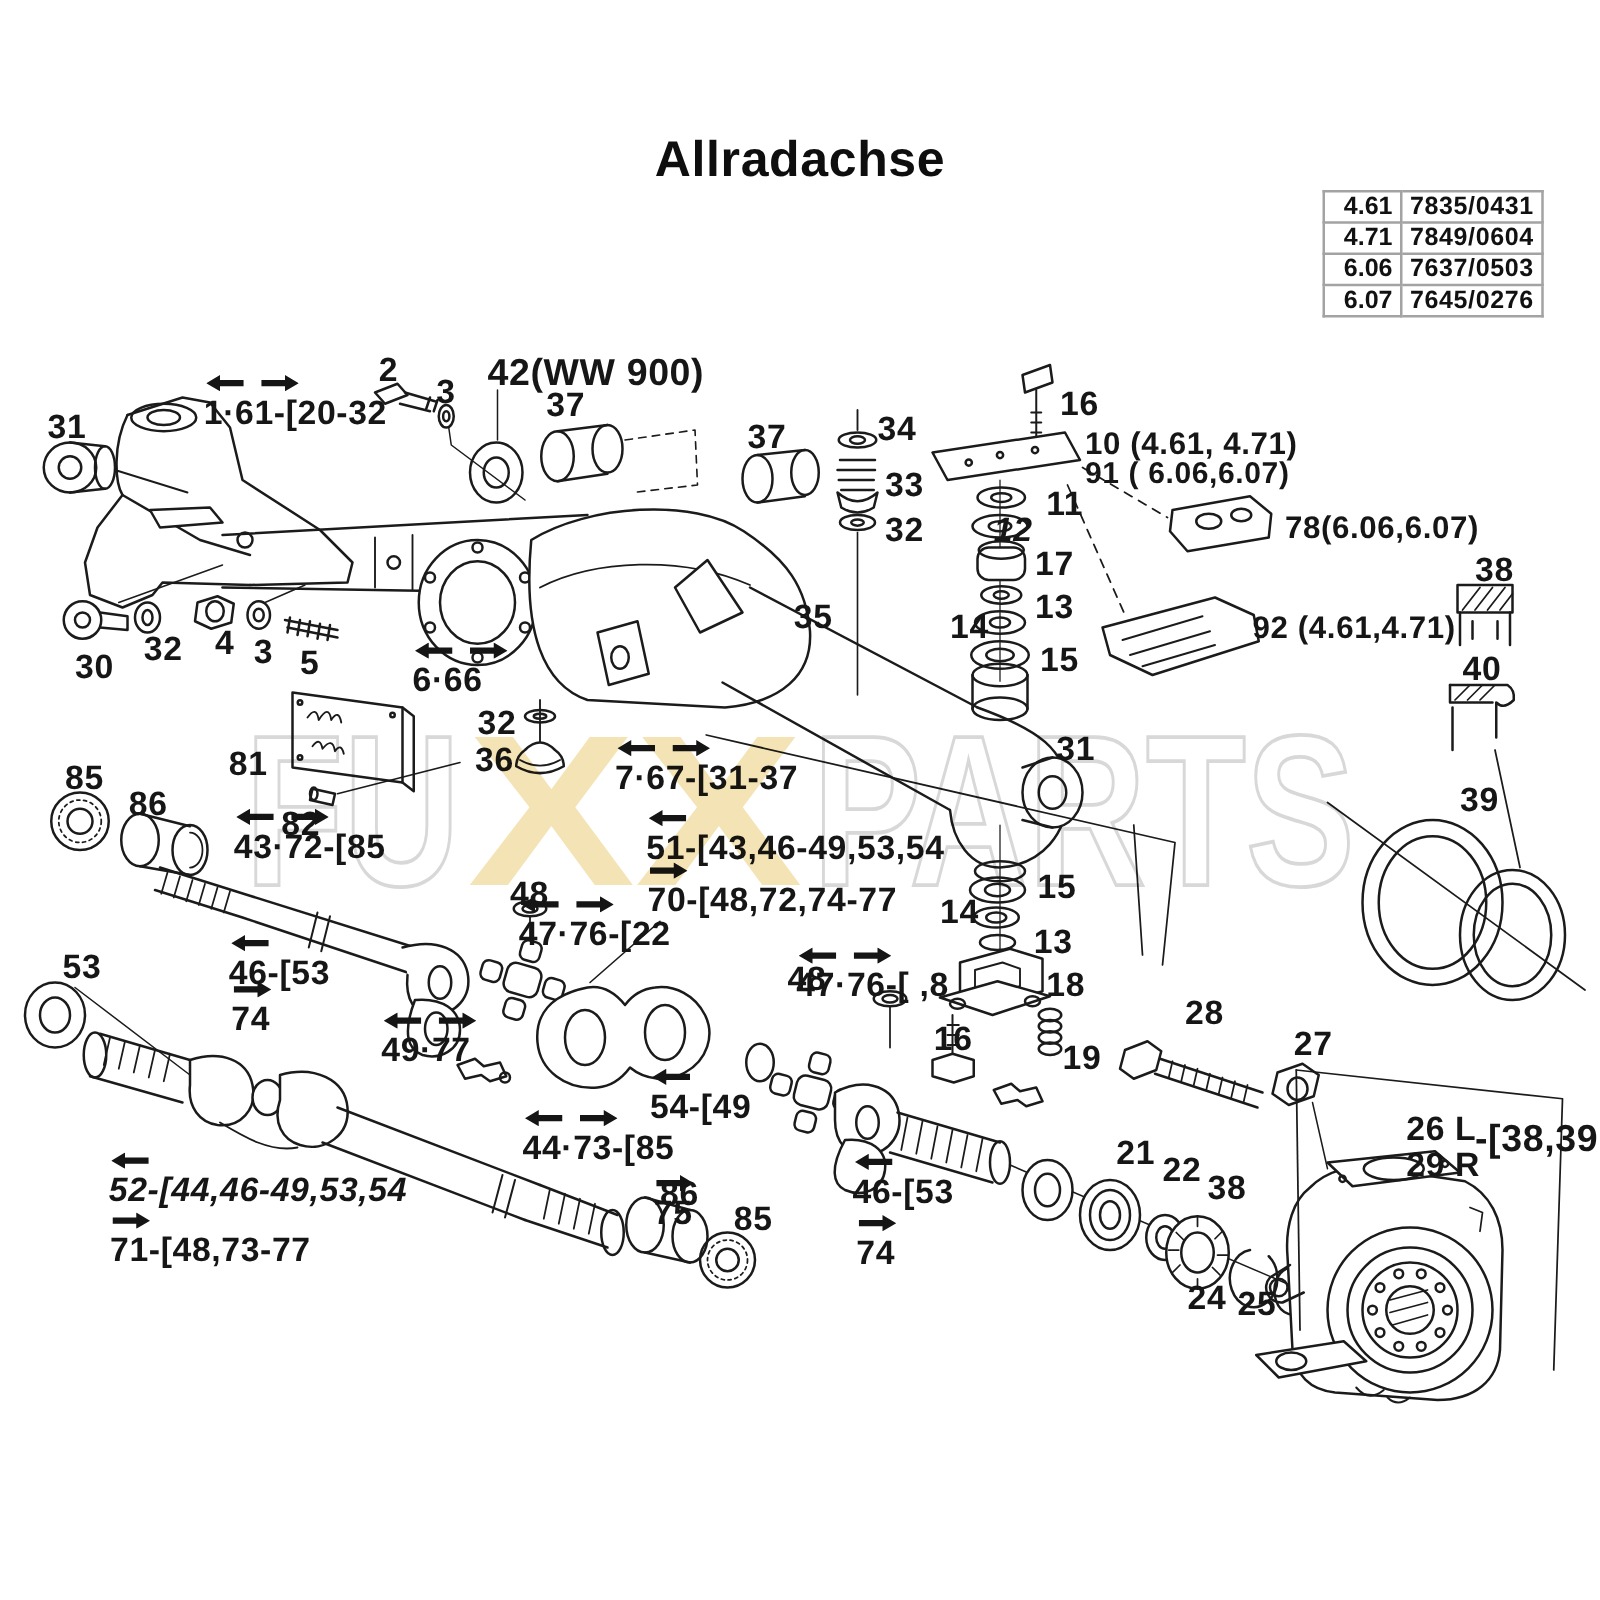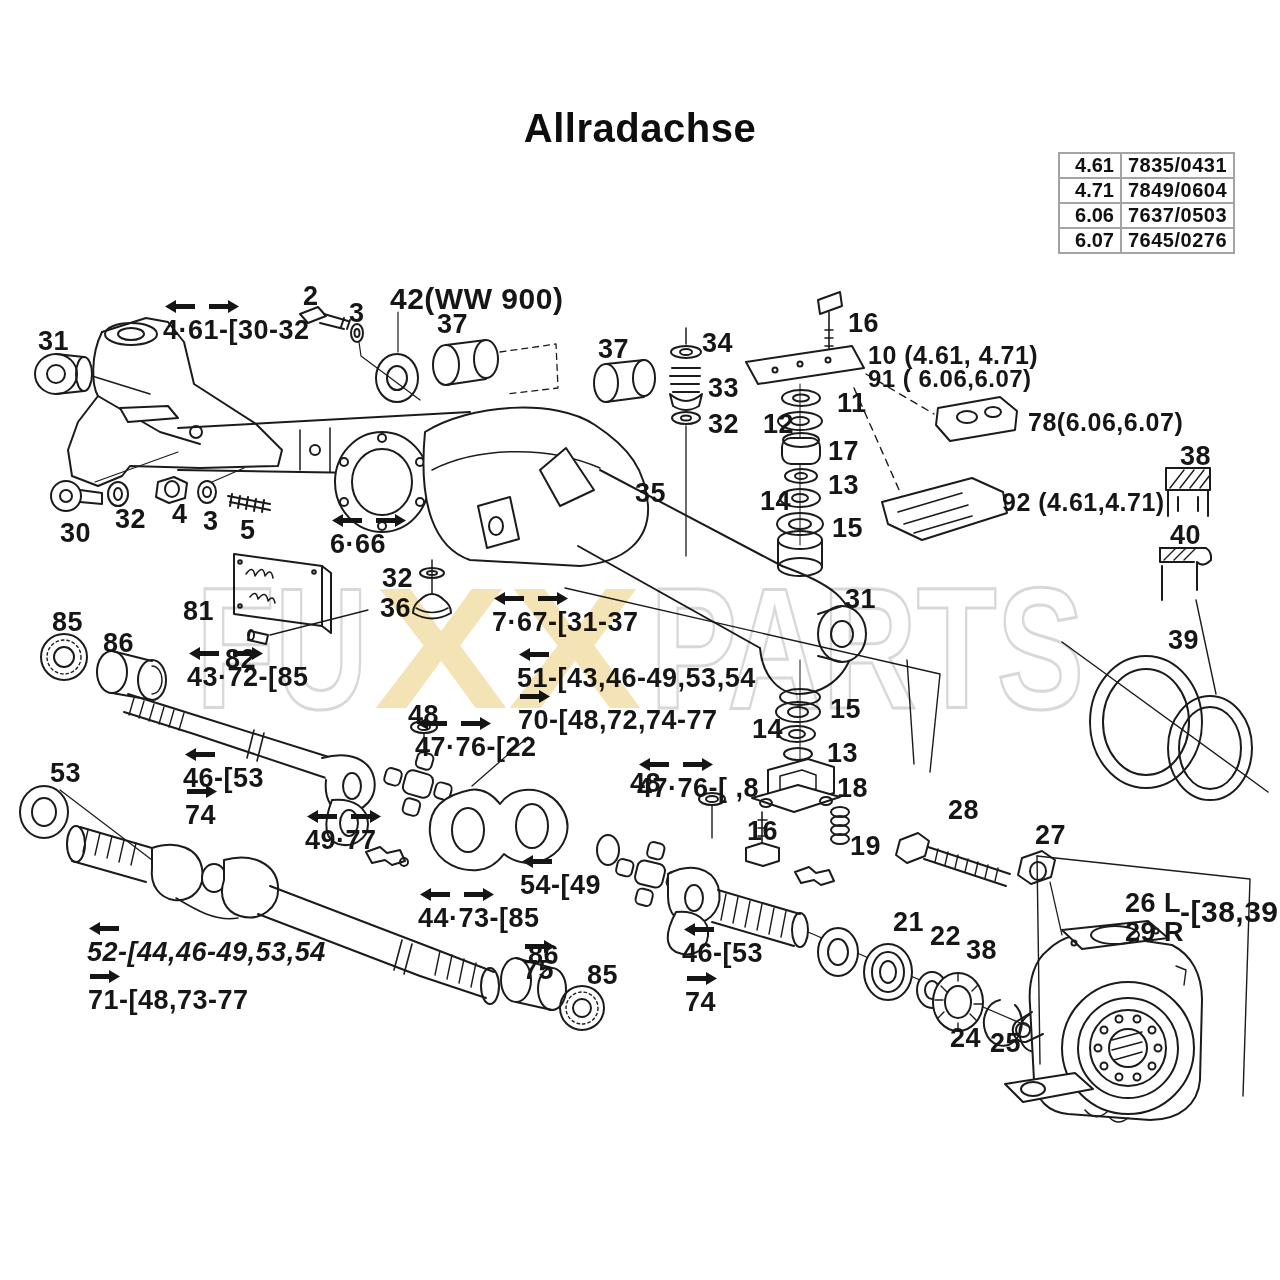--- a/index.html
+++ b/index.html
@@ -404,35 +404,35 @@
 
   <div id="callout-layer">
       <div class="callout" style="left: 38px; top: 328px;"><span>31</span></div>
       <div class="callout" style="left: 163px; top: 300px;"><div class="arrows">
           <svg class="arr" width="30" height="13" viewBox="0 0 30 13">
             <path d="M0,6.5 L11,0 L11,4 L30,4 L30,9 L11,9 L11,13 Z" fill="#151515"></path>
           </svg>
           <svg class="arr" width="30" height="13" viewBox="0 0 30 13">
             <path d="M30,6.5 L19,0 L19,4 L0,4 L0,9 L19,9 L19,13 Z" fill="#151515"></path>
           </svg>
-        </div><span>4·61-[30-32</span></div>
+        </div><span>1·61-[20-32</span></div>
       <div class="callout" style="left: 303px; top: 283px;"><span>2</span></div>
       <div class="callout" style="left: 349px; top: 300px;"><span>3</span></div>
       <div class="callout" style="left: 390px; top: 284px; font-size: 30px;"><span>42(WW 900)</span></div>
       <div class="callout" style="left: 437px; top: 311px;"><span>37</span></div>
       <div class="callout" style="left: 598px; top: 336px;"><span>37</span></div>
       <div class="callout" style="left: 702px; top: 330px;"><span>34</span></div>
       <div class="callout" style="left: 708px; top: 375px;"><span>33</span></div>
       <div class="callout" style="left: 708px; top: 411px;"><span>32</span></div>
       <div class="callout" style="left: 848px; top: 310px;"><span>16</span></div>
       <div class="callout" style="left: 868px; top: 343px; font-size: 25px;"><span>10 (4.61, 4.71)</span></div>
       <div class="callout" style="left: 868px; top: 367px; font-size: 24px;"><span>91 ( 6.06,6.07)</span></div>
       <div class="callout" style="left: 1028px; top: 410px; font-size: 25px;"><span>78(6.06,6.07)</span></div>
       <div class="callout" style="left: 837px; top: 390px;"><span>11</span></div>
-      <div class="callout" style="left: 763px; top: 411px;"><span>12</span></div>
+      <div class="callout" style="left: 795px; top: 411px; font-style: italic;"><span>12</span></div>
       <div class="callout" style="left: 828px; top: 438px;"><span>17</span></div>
       <div class="callout" style="left: 828px; top: 472px;"><span>13</span></div>
       <div class="callout" style="left: 760px; top: 488px;"><span>14</span></div>
       <div class="callout" style="left: 832px; top: 515px;"><span>15</span></div>
       <div class="callout" style="left: 1002px; top: 490px; font-size: 25px;"><span>92 (4.61,4.71)</span></div>
       <div class="callout" style="left: 1180px; top: 443px;"><span>38</span></div>
       <div class="callout" style="left: 1170px; top: 522px;"><span>40</span></div>
       <div class="callout" style="left: 1168px; top: 627px;"><span>39</span></div>
       <div class="callout" style="left: 635px; top: 480px;"><span>35</span></div>
       <div class="callout" style="left: 60px; top: 520px;"><span>30</span></div>

